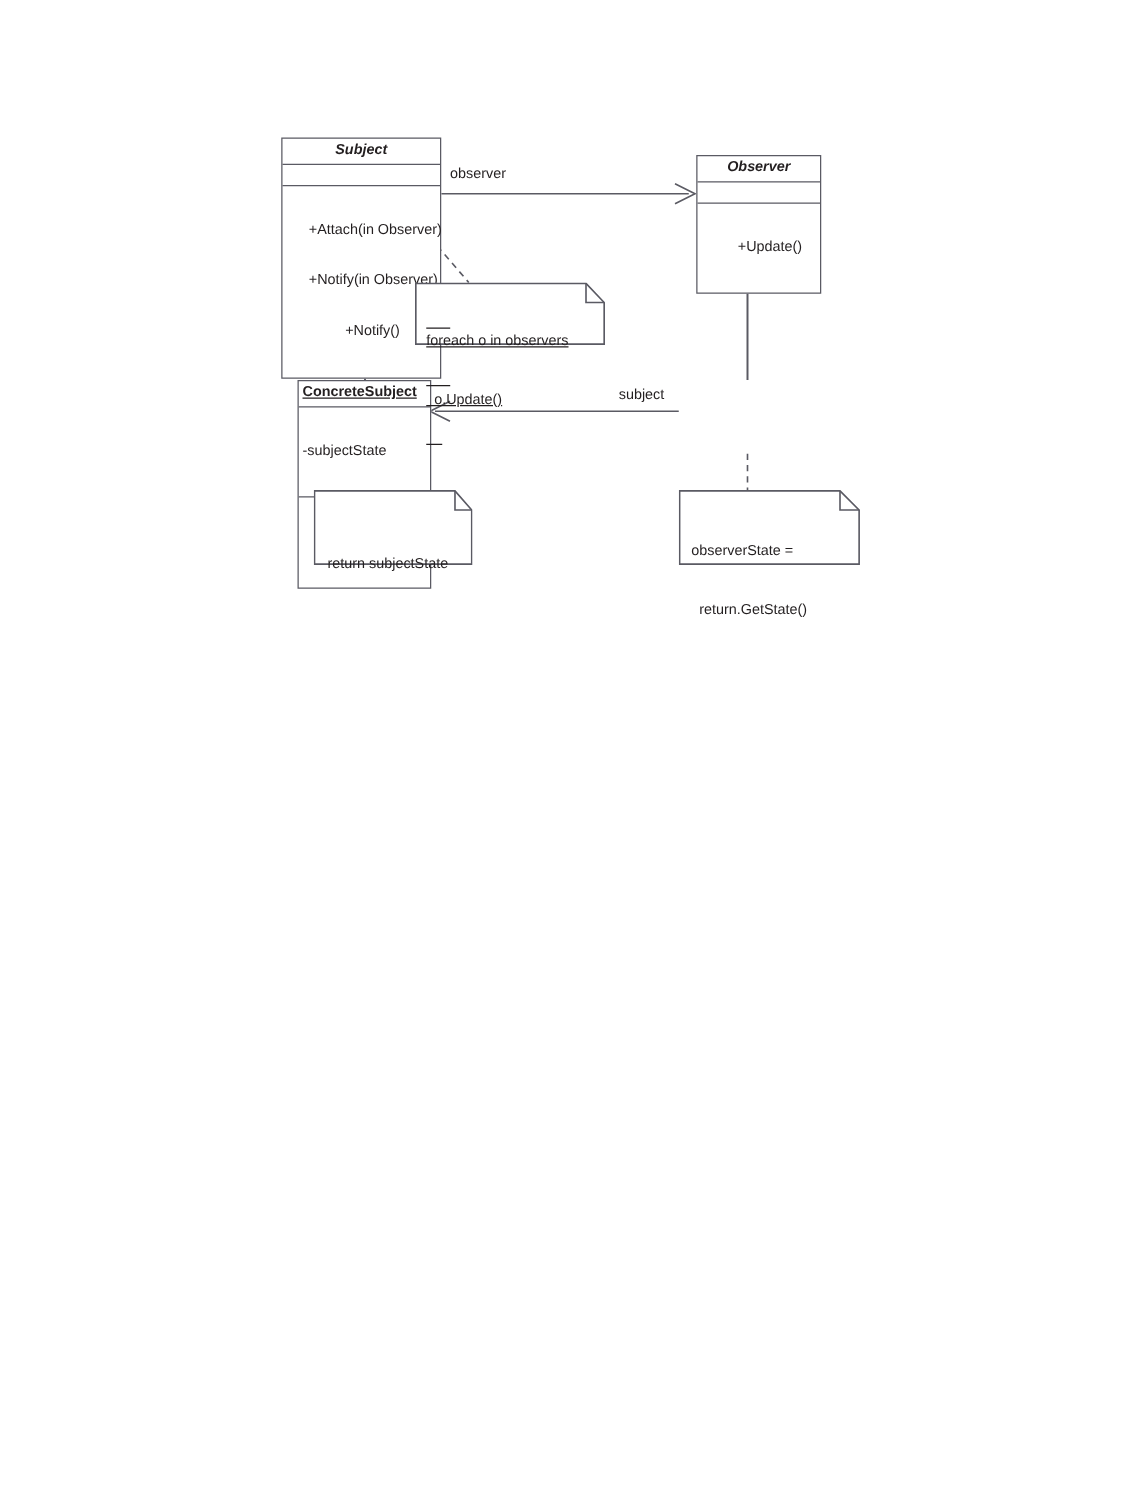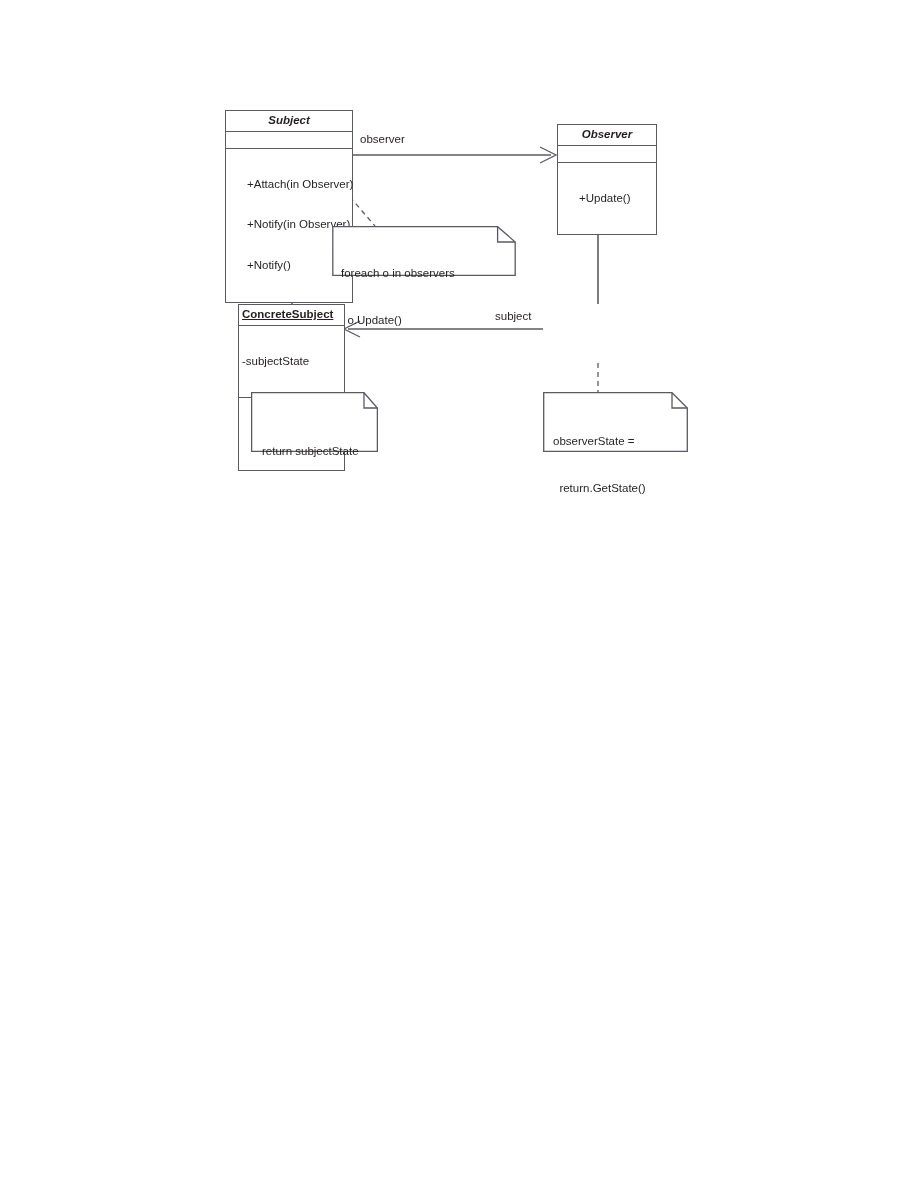--- a/index.html
+++ b/index.html
@@ -56,21 +56,21 @@
   .uml-attrs {
     border-bottom: 1.3px solid #5a5a63;
     padding: 2px 3px;
     text-align: left;
   }
   .uml-attrs.empty {
     padding: 0;
   }
   .uml-ops {
     padding: 2px 3px;
-    text-align: left;
+    text-align: center;
     margin-left: 18px;
   }
   .uml-line {
     display: block;
     white-space: pre;
   }
 
   
   .uml-note {
     position: absolute;
@@ -187,21 +187,21 @@
     <div class="uml-row uml-ops">
       <span class="uml-line">+GetState()</span>
     </div>
   </div>
 
 
   <div class="edge-label" style="left:360px; top:133px;">observer</div>
 
   <div class="edge-label" style="left:495px; top:310px;">subject</div>
 
-  <div class="uml-note" style="left:332px; top:226px; width:184px; height:50px;">
+  <div class="uml-note" style="left:332px; top:226px; width:152px; height:50px;text-decoration:underline;">
     <svg class="note-svg" viewBox="0 0 160 50" preserveAspectRatio="none" xmlns="http://www.w3.org/2000/svg">
       <path d="M0.7,0.7 L144,0.7 L159.3,16 L159.3,49.3 L0.7,49.3 Z" fill="#ffffff" stroke="#5a5a63" stroke-width="1.3" vector-effect="non-scaling-stroke"></path>
       <path d="M144,0.7 L144,16 L159.3,16" fill="none" stroke="#5a5a63" stroke-width="1.3" vector-effect="non-scaling-stroke"></path>
     </svg>
     <div class="note-text" style="padding:9px 0 0 9px;">
       <span class="uml-line">foreach o in observers</span>
       <span class="uml-line">  o.Update()</span>
     </div>
   </div>
 

